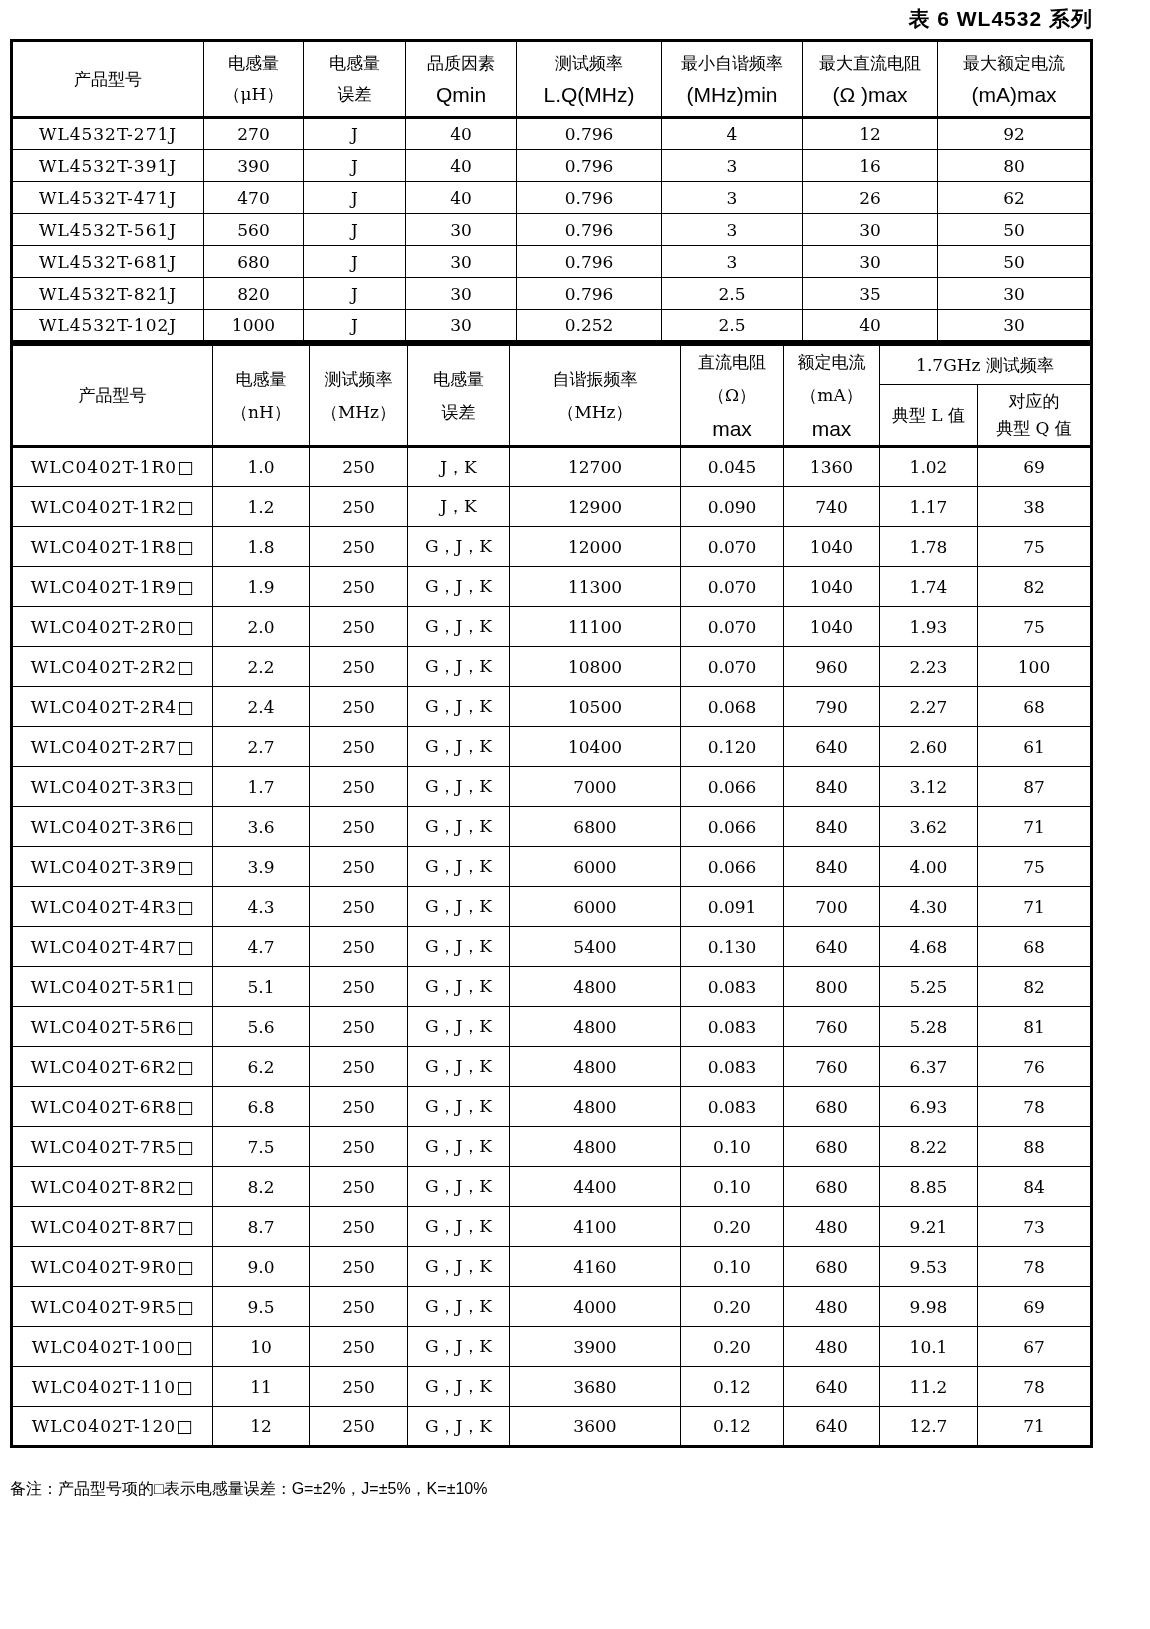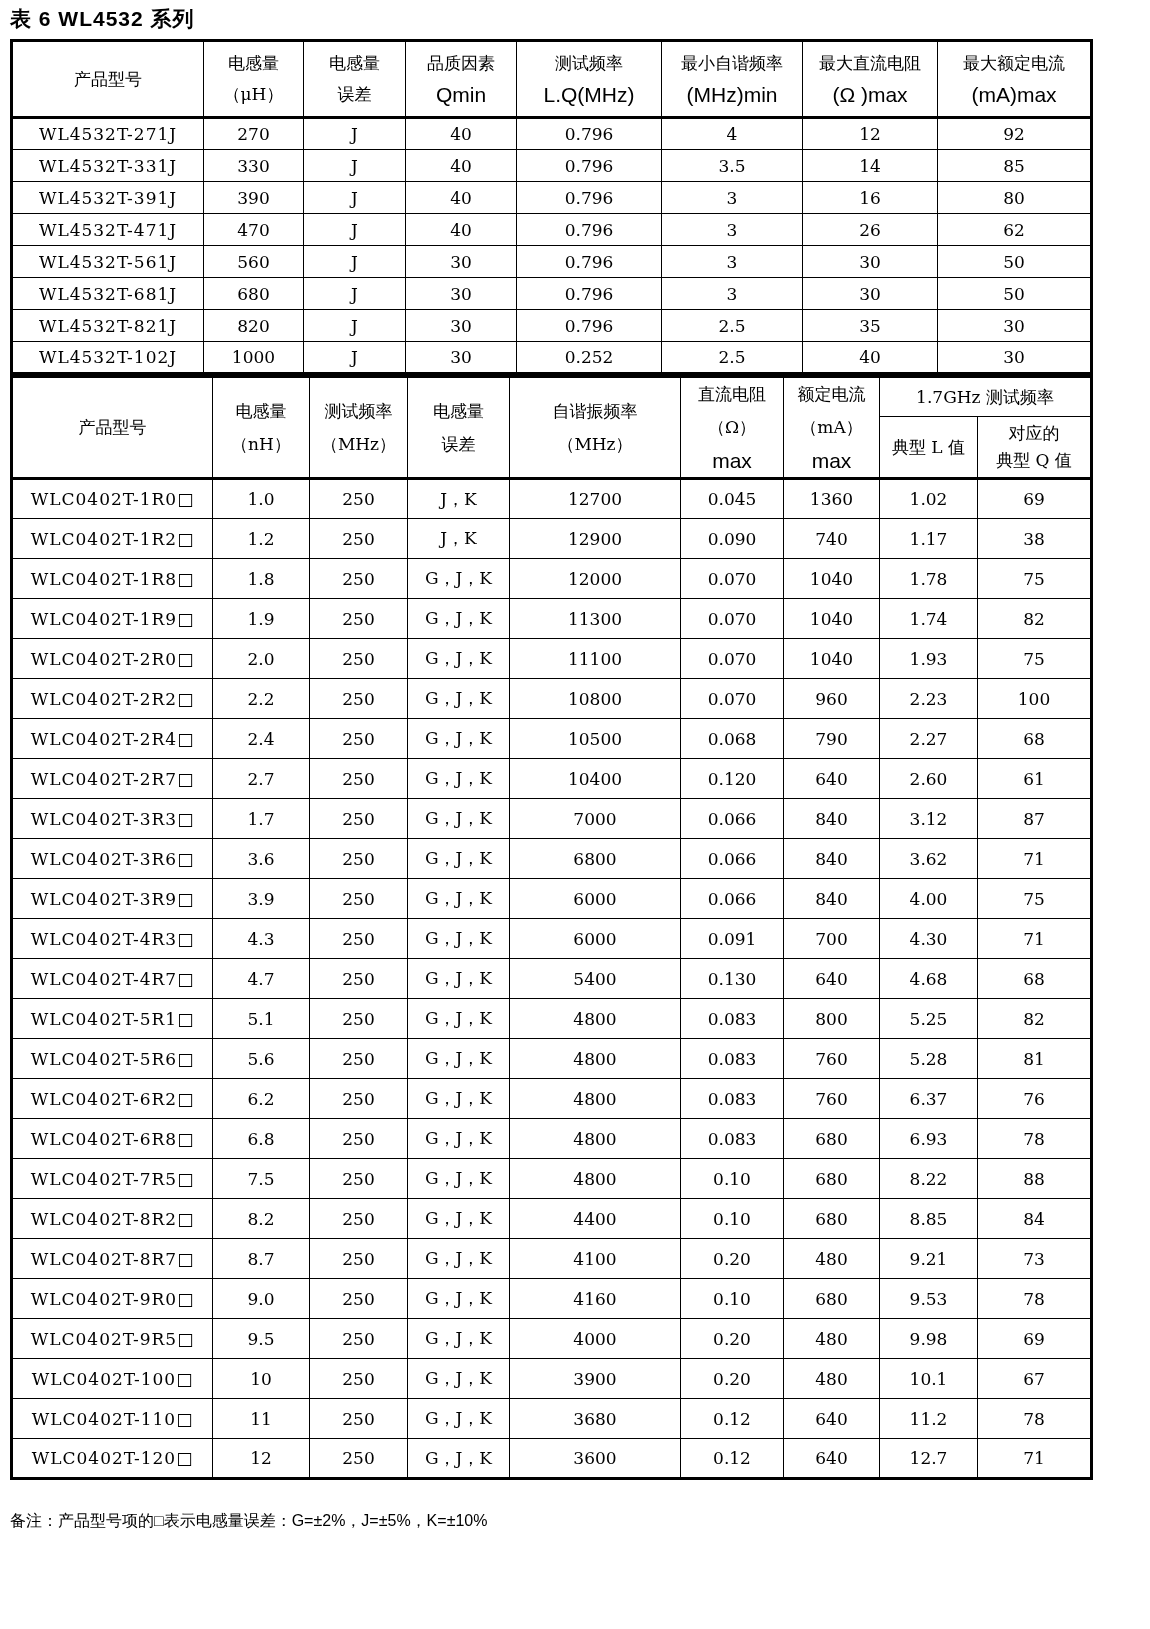--- a/index.html
+++ b/index.html
@@ -4,21 +4,21 @@
 <style>
   html,body{margin:0;padding:0;}
   body{
     width:1150px;min-height:1629px;
     background:#ffffff;color:#000000;
     font-family:"DejaVu Serif","Liberation Serif",serif;
   }
   .page{padding:6px 0 0 10px;width:1084px;}
 
   .tbl-title{
-    width:1083px;text-align:left;
+    width:1083px;text-align:right;
     font-family:"Liberation Sans","DejaVu Sans",sans-serif;
     font-weight:bold;font-size:21px;line-height:26px;
     letter-spacing:1px;
   }
   .title6{margin-bottom:7px;}
   .title7{margin-top:50px;margin-bottom:12px;}
 
   table.spec{
     border-collapse:collapse;table-layout:fixed;
     width:1083px;
@@ -117,30 +117,20 @@
           <td class="model">WL4532T-271J</td>
           <td>270</td>
           <td>J</td>
           <td>40</td>
           <td>0.796</td>
           <td>4</td>
           <td>12</td>
           <td>92</td>
         </tr>
         <tr>
-          <td class="model">WL4532T-331J</td>
-          <td>330</td>
-          <td>J</td>
-          <td>40</td>
-          <td>0.796</td>
-          <td>3.5</td>
-          <td>14</td>
-          <td>85</td>
-        </tr>
-        <tr>
           <td class="model">WL4532T-391J</td>
           <td>390</td>
           <td>J</td>
           <td>40</td>
           <td>0.796</td>
           <td>3</td>
           <td>16</td>
           <td>80</td>
         </tr>
         <tr>

